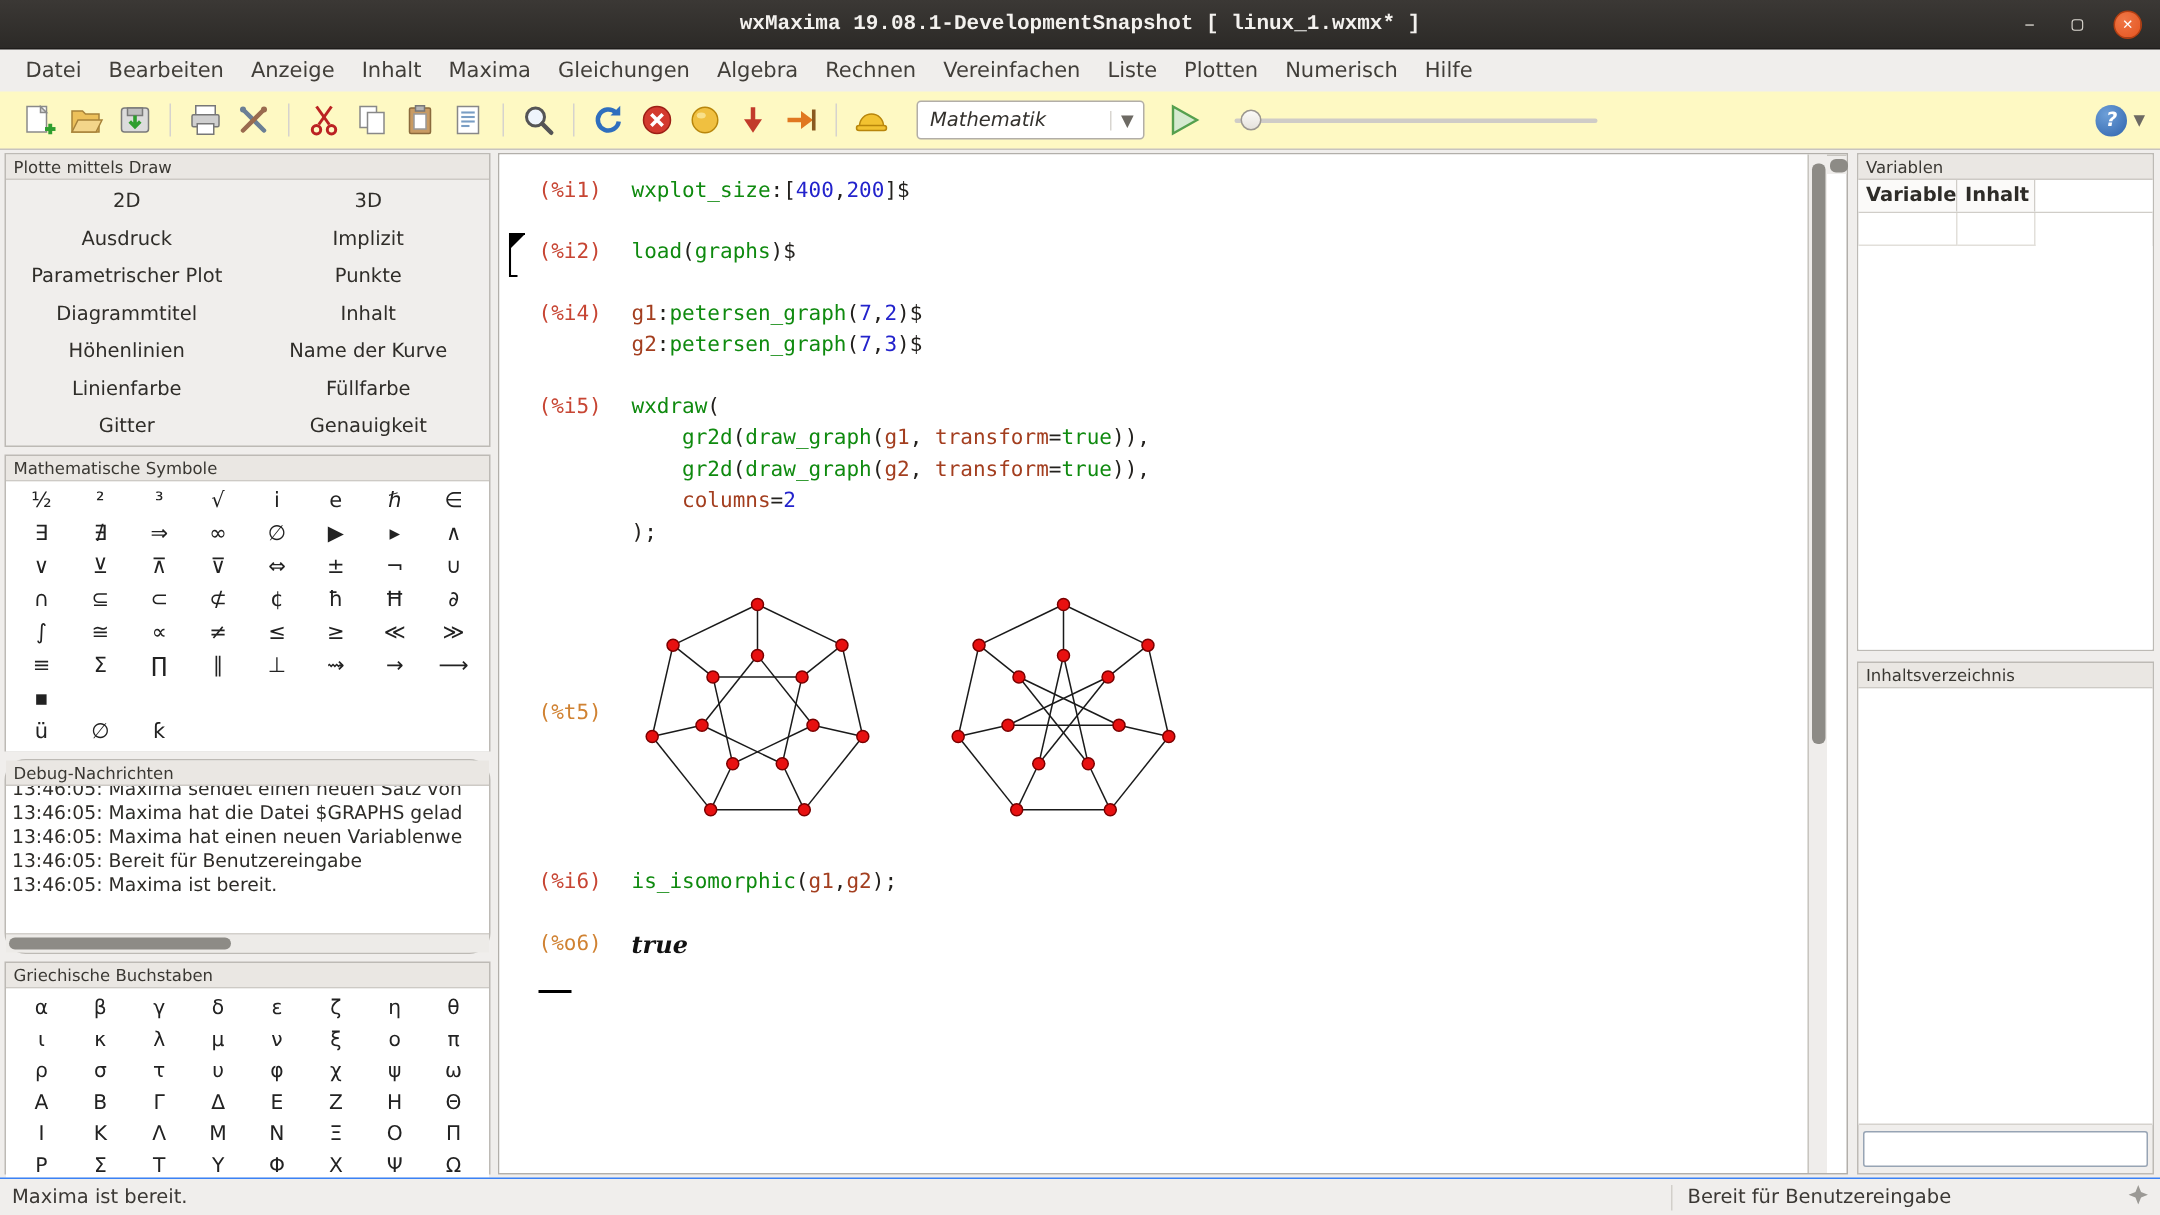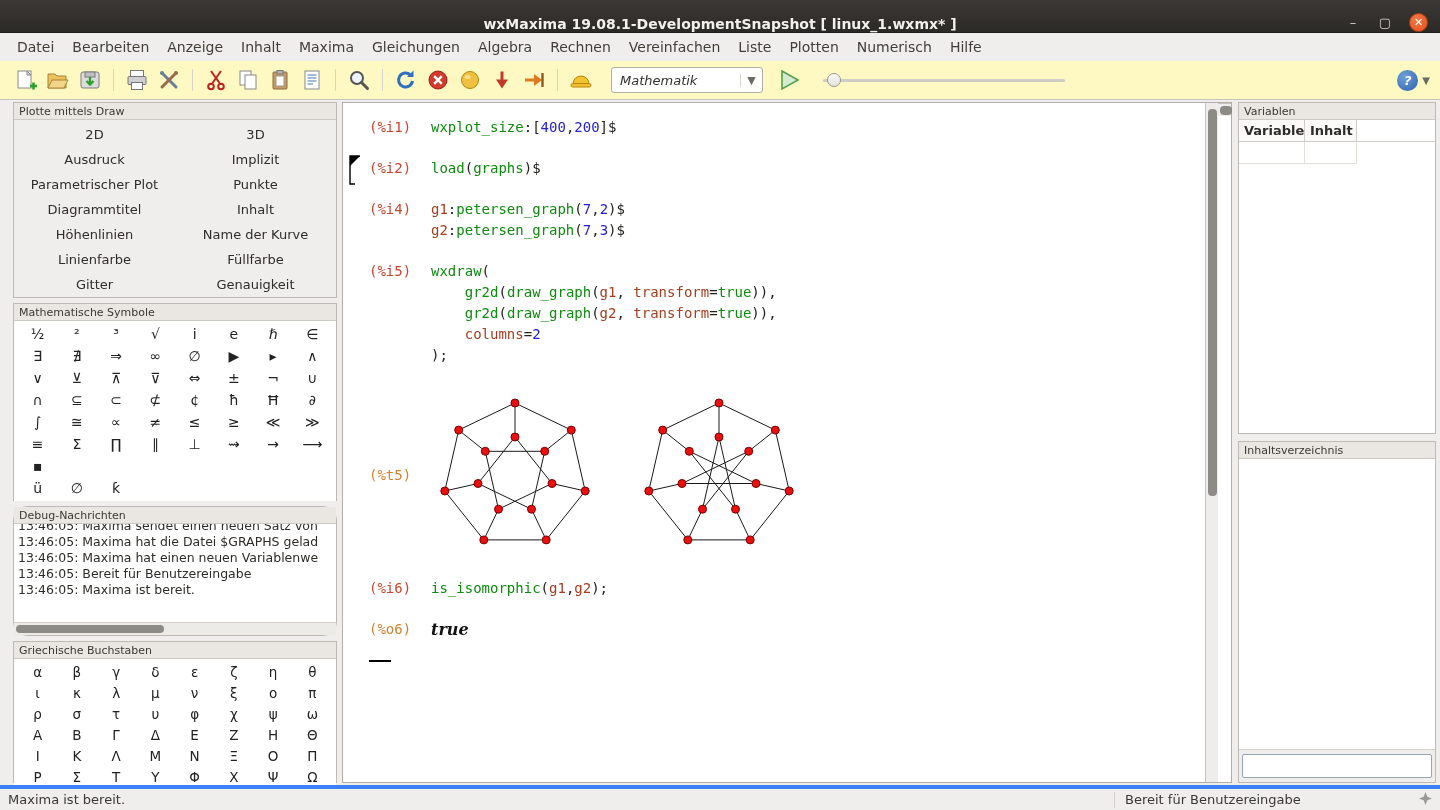--- a/index.html
+++ b/index.html
@@ -10,21 +10,21 @@
     background:#f0eeec; color:#2e2c28;
     -webkit-font-smoothing:antialiased;
   }
   #app { width:1440px; height:810px; display:flex; flex-direction:column; }
 
   
   #titlebar{
     height:33px; flex:0 0 33px; position:relative;
     background:linear-gradient(#3b3835,#2c2a27);
     border-bottom:1px solid #1e1c1a;
-    display:flex; align-items:flex-end;
+    display:flex; align-items:center;font-family:Liberation Mono, monospace;
   }
   #titlebar .title{
     position:absolute; left:0; right:0; text-align:center;
     color:#f3f1ee; font-size:14px; font-weight:bold;
   }
   .win-controls{ margin-left:auto; display:flex; align-items:center; gap:16px; padding-right:12px; z-index:2; }
   .win-glyph{ color:#d8d4cd; font-size:13px; line-height:1; width:16px; text-align:center; }
   .close-btn{
     width:19px; height:19px; border-radius:50%;
     background:radial-gradient(circle at 35% 30%, #f07746, #e35420);
@@ -63,21 +63,21 @@
     background:linear-gradient(#fbfaf8,#e5e2dd); border:1px solid #9a968f;
   }
   .help-wrap{ margin-left:auto; display:flex; align-items:center; gap:4px; }
   .help-circle{
     width:21px; height:21px; border-radius:50%; background:radial-gradient(circle at 35% 30%,#6d9fd8,#2f64ad);
     color:#fff; font-weight:bold; font-size:13px; display:flex; align-items:center; justify-content:center;
   }
   .help-arrow{ color:#6d6a64; font-size:10px; }
 
   
-  #content{ flex:1; display:flex; min-height:0; padding:2px 2px 0 12px;justify-content:space-between; }
+  #content{ flex:1; display:flex; min-height:0; padding:2px 2px 0 2px;justify-content:space-between; }
 
   
   #left-sidebar{ width:328px; flex:0 0 328px; display:flex; flex-direction:column; gap:5px; padding:0 3px 2px 1px; }
   .panel{ border:1px solid #bdbab5; background:#f0eeec; display:flex; flex-direction:column; min-height:0; }
   .panel-caption{
     height:17px; flex:0 0 17px; font-size:11px; color:#3a3833; padding:2px 5px 0 5px;
     background:#eae7e3; border-bottom:1px solid #cdcac5; white-space:nowrap; overflow:hidden;
   }
   .draw-grid{ display:grid; grid-template-columns:1fr 1fr; padding:2px 0; }
   .draw-btn{ height:25px; display:flex; align-items:center; justify-content:center; font-size:13px; color:#2f2d29; white-space:nowrap; }
@@ -132,21 +132,21 @@
   .vars-hrow, .vars-erow{ display:grid; grid-template-columns:66px 52px 1fr; height:22px; align-items:center; }
   .vars-hrow{ font-weight:bold; border-bottom:1px solid #d0cdc8; }
   .vars-hrow span{ padding-left:5px; border-right:1px solid #d0cdc8; height:100%; display:flex; align-items:center; background:#fbfaf9; }
   .vars-hrow span:last-child{ border-right:none; background:#fff; }
   .vars-erow div{ height:100%; border-right:1px solid #e2dfda; border-bottom:1px solid #e2dfda; }
   .vars-erow div:last-child{ border-right:none; border-bottom:none; }
 
   
   #statusbar{
     height:25px; flex:0 0 25px; display:flex; align-items:center;
-    font-size:13px; color:#3b3834; background:#f0eeec; border-top:4px solid #3b82f6; padding:0 8px;
+    font-size:13px; color:#3b3834; background:#f0eeec; border-top:1px solid #3b82f6; padding:0 8px;
   }
   .status-right{ width:318px; border-left:1px solid #d2cfca; padding-left:10px; display:flex; align-items:center; }
   .status-grip{ margin-left:auto; }
 </style>
 </head>
 <body>
 
 <div id="app">
 
   <div id="titlebar">

